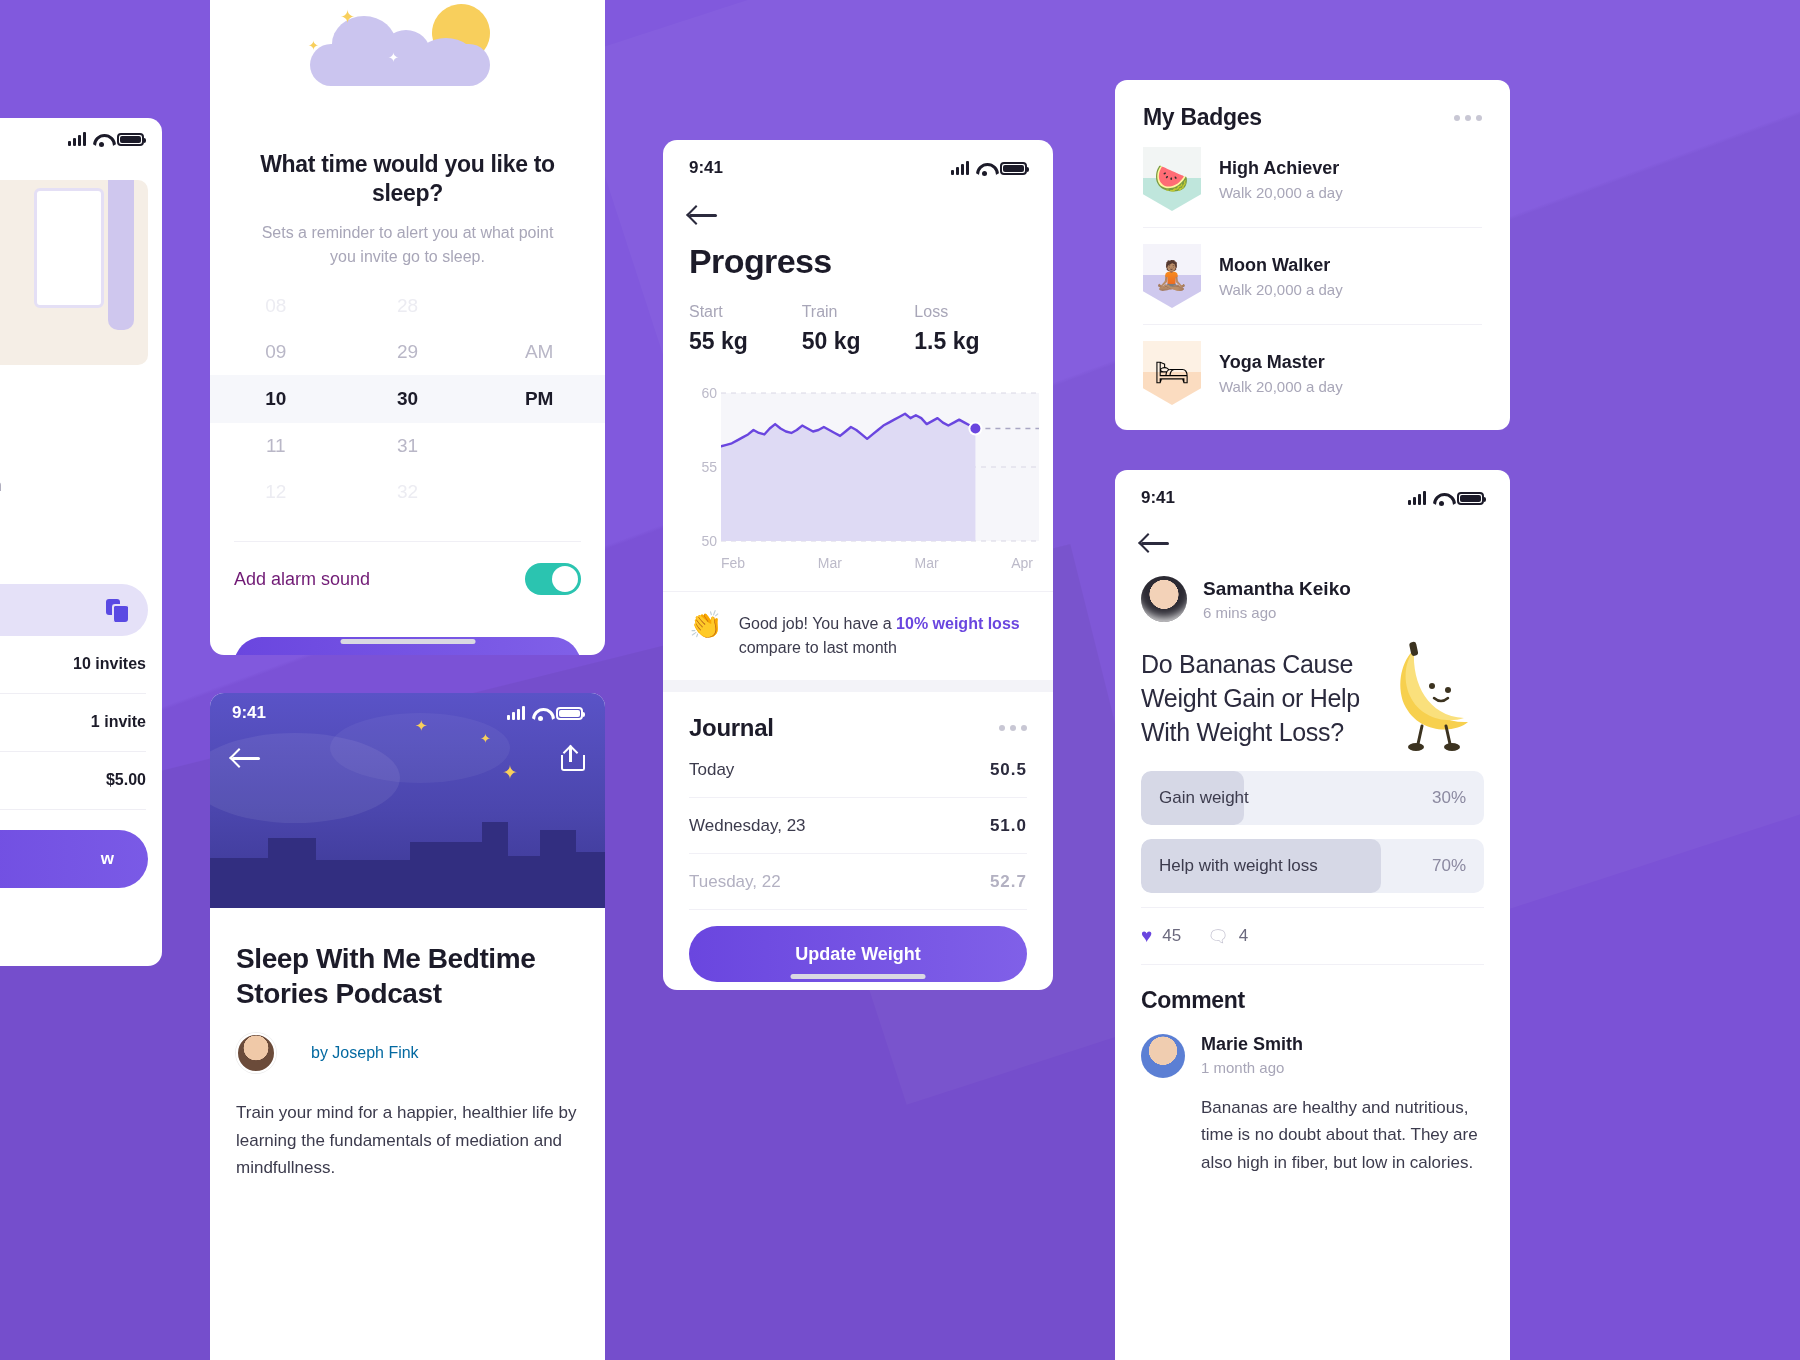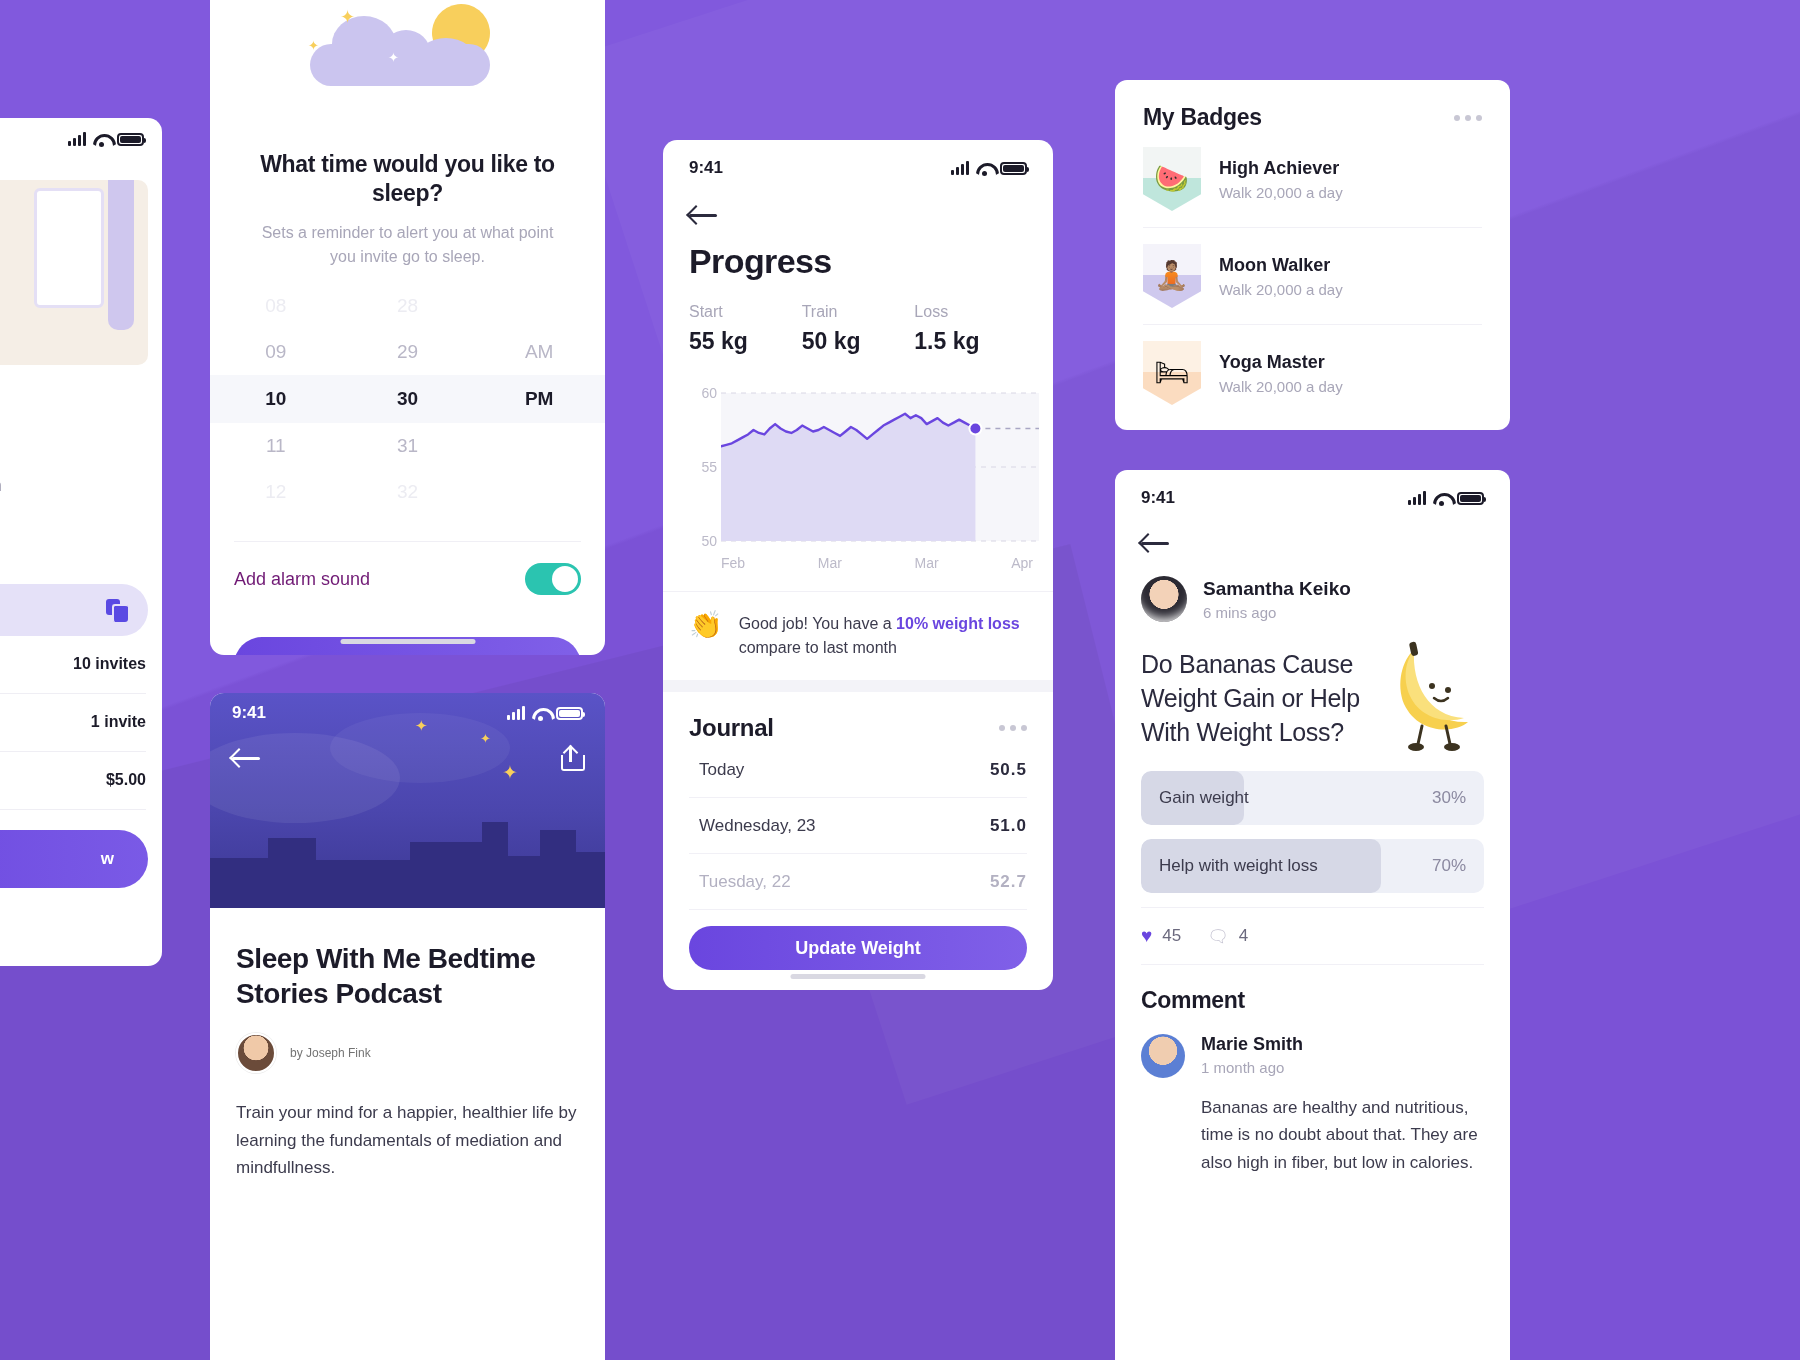--- a/index.html
+++ b/index.html
@@ -243,21 +243,21 @@
   .pod-title {
     margin:34px 26px 0 26px; font-size:28px; font-weight:bold; color:#1c1b29;
     line-height:1.24; letter-spacing:-0.4px;
   }
   .pod-author { margin:22px 26px 0 26px; display:flex; align-items:center; gap:14px; }
   .pod-avatar {
     width:40px; height:40px; border-radius:50%;
     background: radial-gradient(circle at 50% 36%, #f0c9a8 0 42%, #6b4b3a 43% 100%);
     border:2px solid #fff; box-shadow:0 0 0 1px #eee;
   }
-  .pod-author .by { font-size:12px; color:#737373; }
+  .pod-author .by { font-size:16px; color:#0369a1;margin-left:21px; }
   .pod-body {
     margin:26px 26px 0 26px; font-size:17px; color:#3c3b4d; line-height:1.6;
   }
 
   
   #card-progress { left:663px; top:140px; width:390px; height:850px; border-radius:14px; }
   .pg-sb { padding:18px 26px 0 26px; }
   .pg-back { margin:26px 0 0 26px; }
   .pg-title {
     margin:16px 26px 0 26px; font-size:34px; font-weight:bold; color:#1c1b29; letter-spacing:-0.6px;
@@ -293,25 +293,25 @@
 
   .journal-head {
     padding:22px 26px 0 26px; display:flex; align-items:center; justify-content:space-between;
   }
   .journal-head h3 { font-size:24px; font-weight:bold; color:#1c1b29; letter-spacing:-0.3px; }
   .j-row {
     margin:0 26px; height:56px; display:flex; align-items:center; justify-content:space-between;
     border-bottom:1px solid #f1f0f6; font-size:17px;
   }
   .j-row:last-of-type { border-bottom:none; }
-  .j-row .d { color:#3c3b4d;margin-left:10px; }
+  .j-row .d { color:#3c3b4d; }
   .j-row .w { color:#2b2a3d; font-weight:bold; letter-spacing:1px;text-align:right; }
   .j-row.muted .d, .j-row.muted .w { color:#b3b1c2; }
   .upd-btn {
-    margin:16px 26px 0 26px; height:44px; width:calc(100% - 52px); border:none;
+    margin:16px 26px 0 26px; height:56px; width:calc(100% - 52px); border:none;
     border-radius:28px; background: linear-gradient(90deg,#6a46df,#8060e8);
     color:#fff; font-size:18px; font-weight:bold; cursor:pointer;
     font-family:"Liberation Sans", sans-serif;
   }
 
   
   #card-badges { left:1115px; top:80px; width:395px; height:350px; border-radius:12px; }
   .bd-head { padding:24px 28px 0 28px; display:flex; align-items:center; justify-content:space-between; }
   .bd-head h3 { font-size:23px; font-weight:bold; color:#1c1b29; letter-spacing:-0.3px; }
   .bd-row { margin:0 28px; display:flex; align-items:center; gap:18px; padding:16px 0; border-bottom:1px solid #f1f0f6; }

